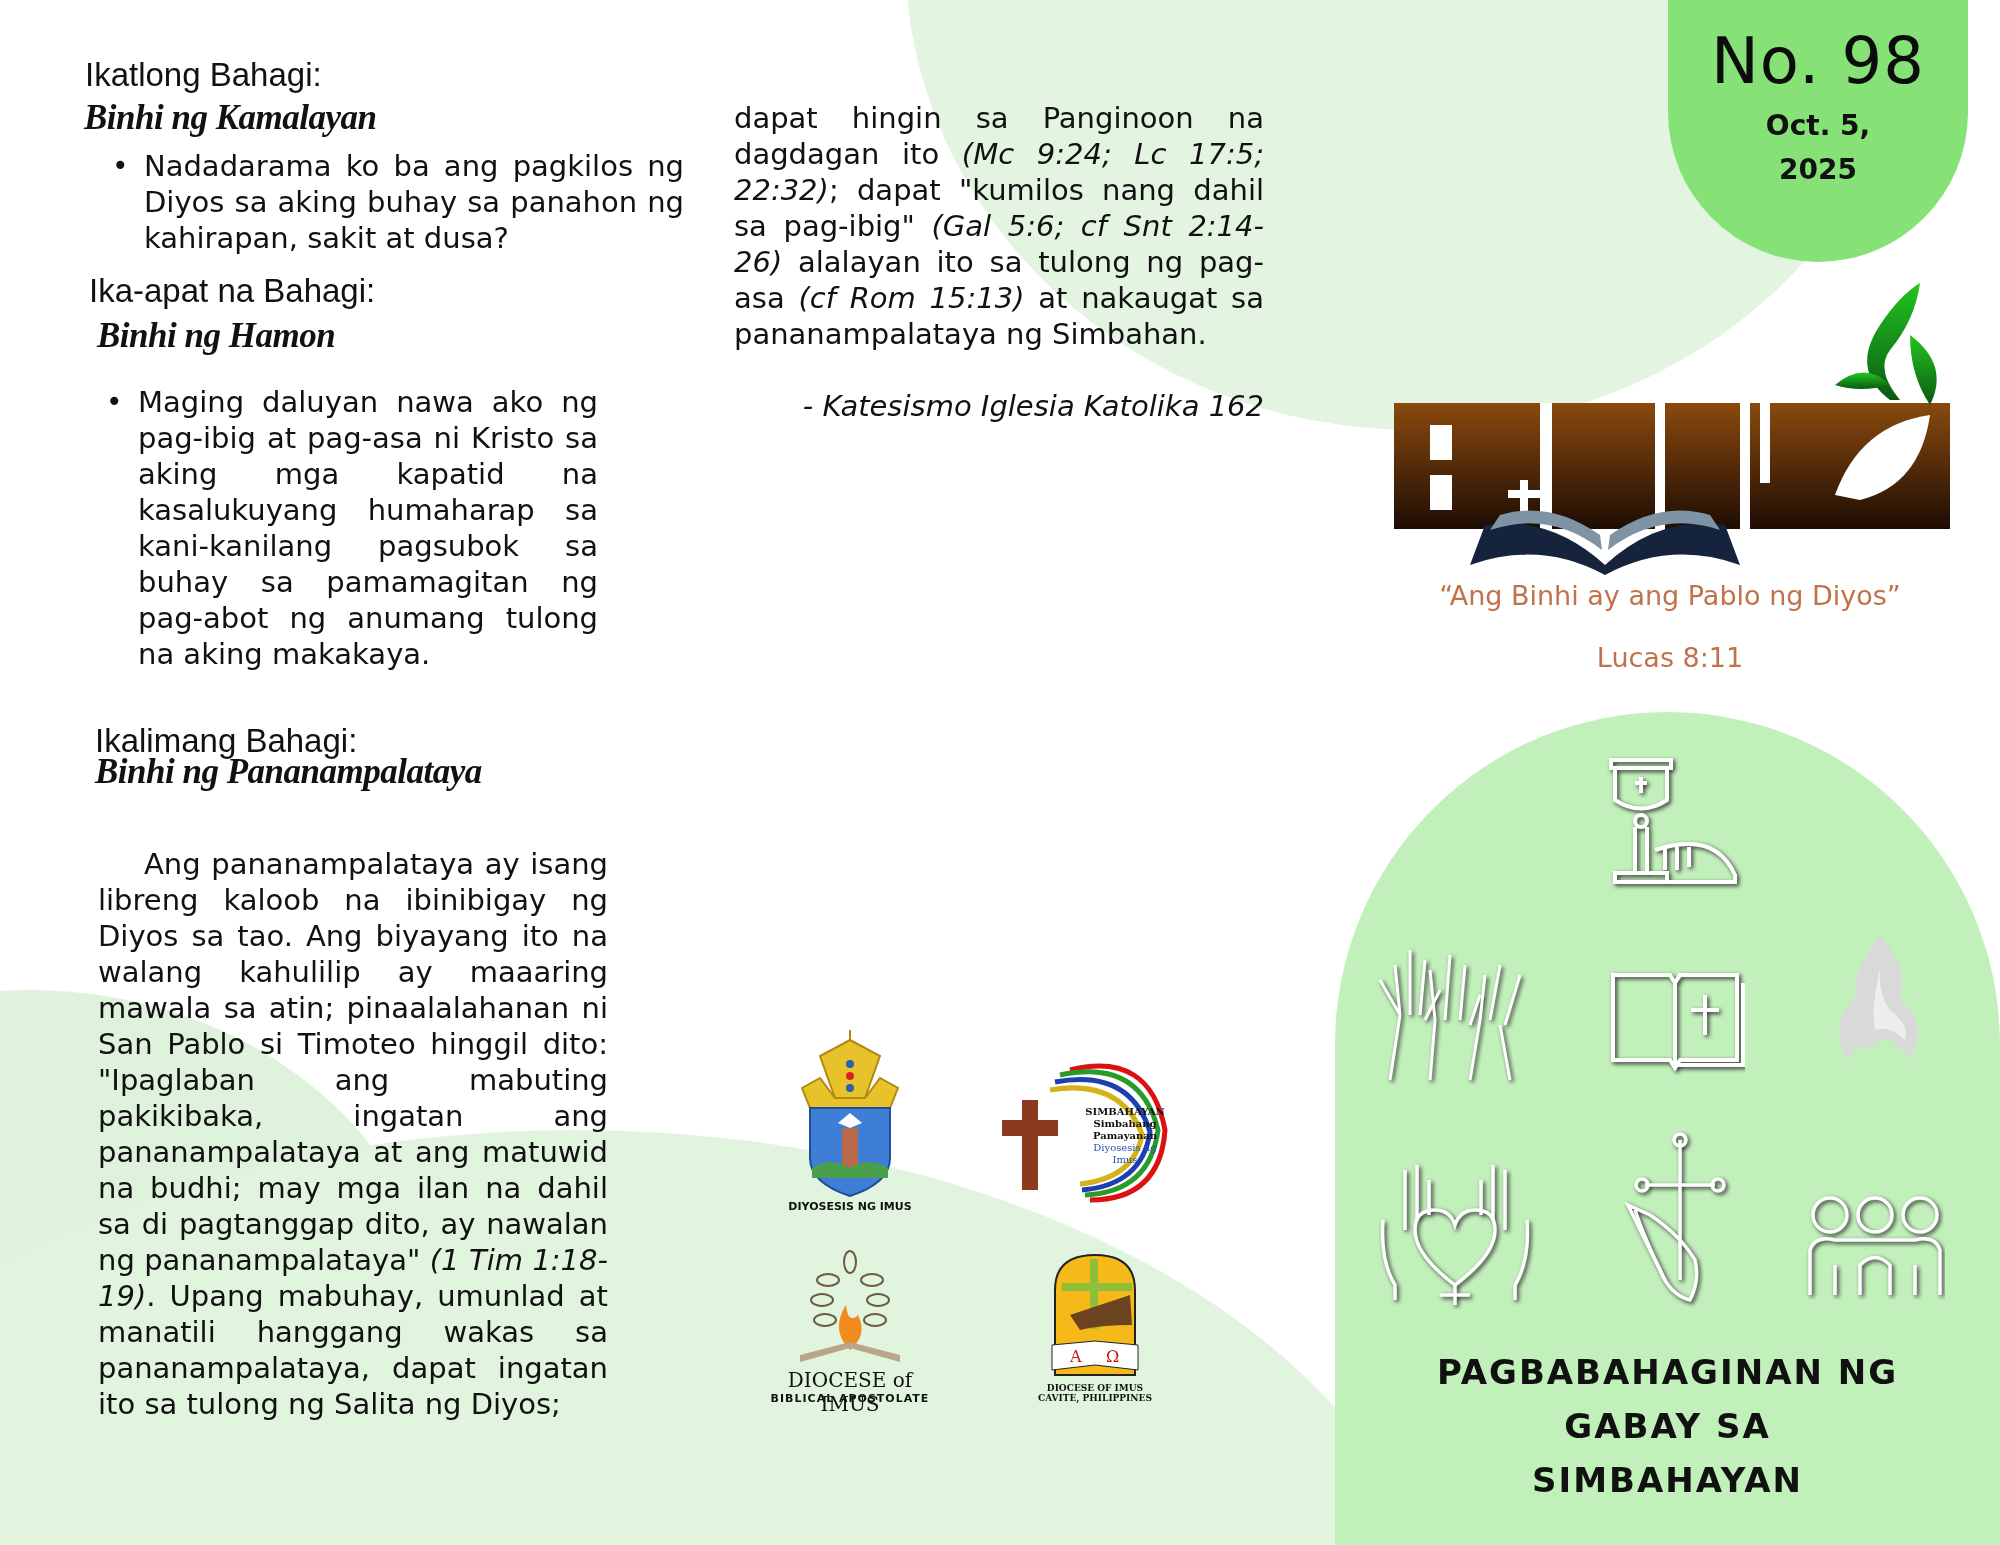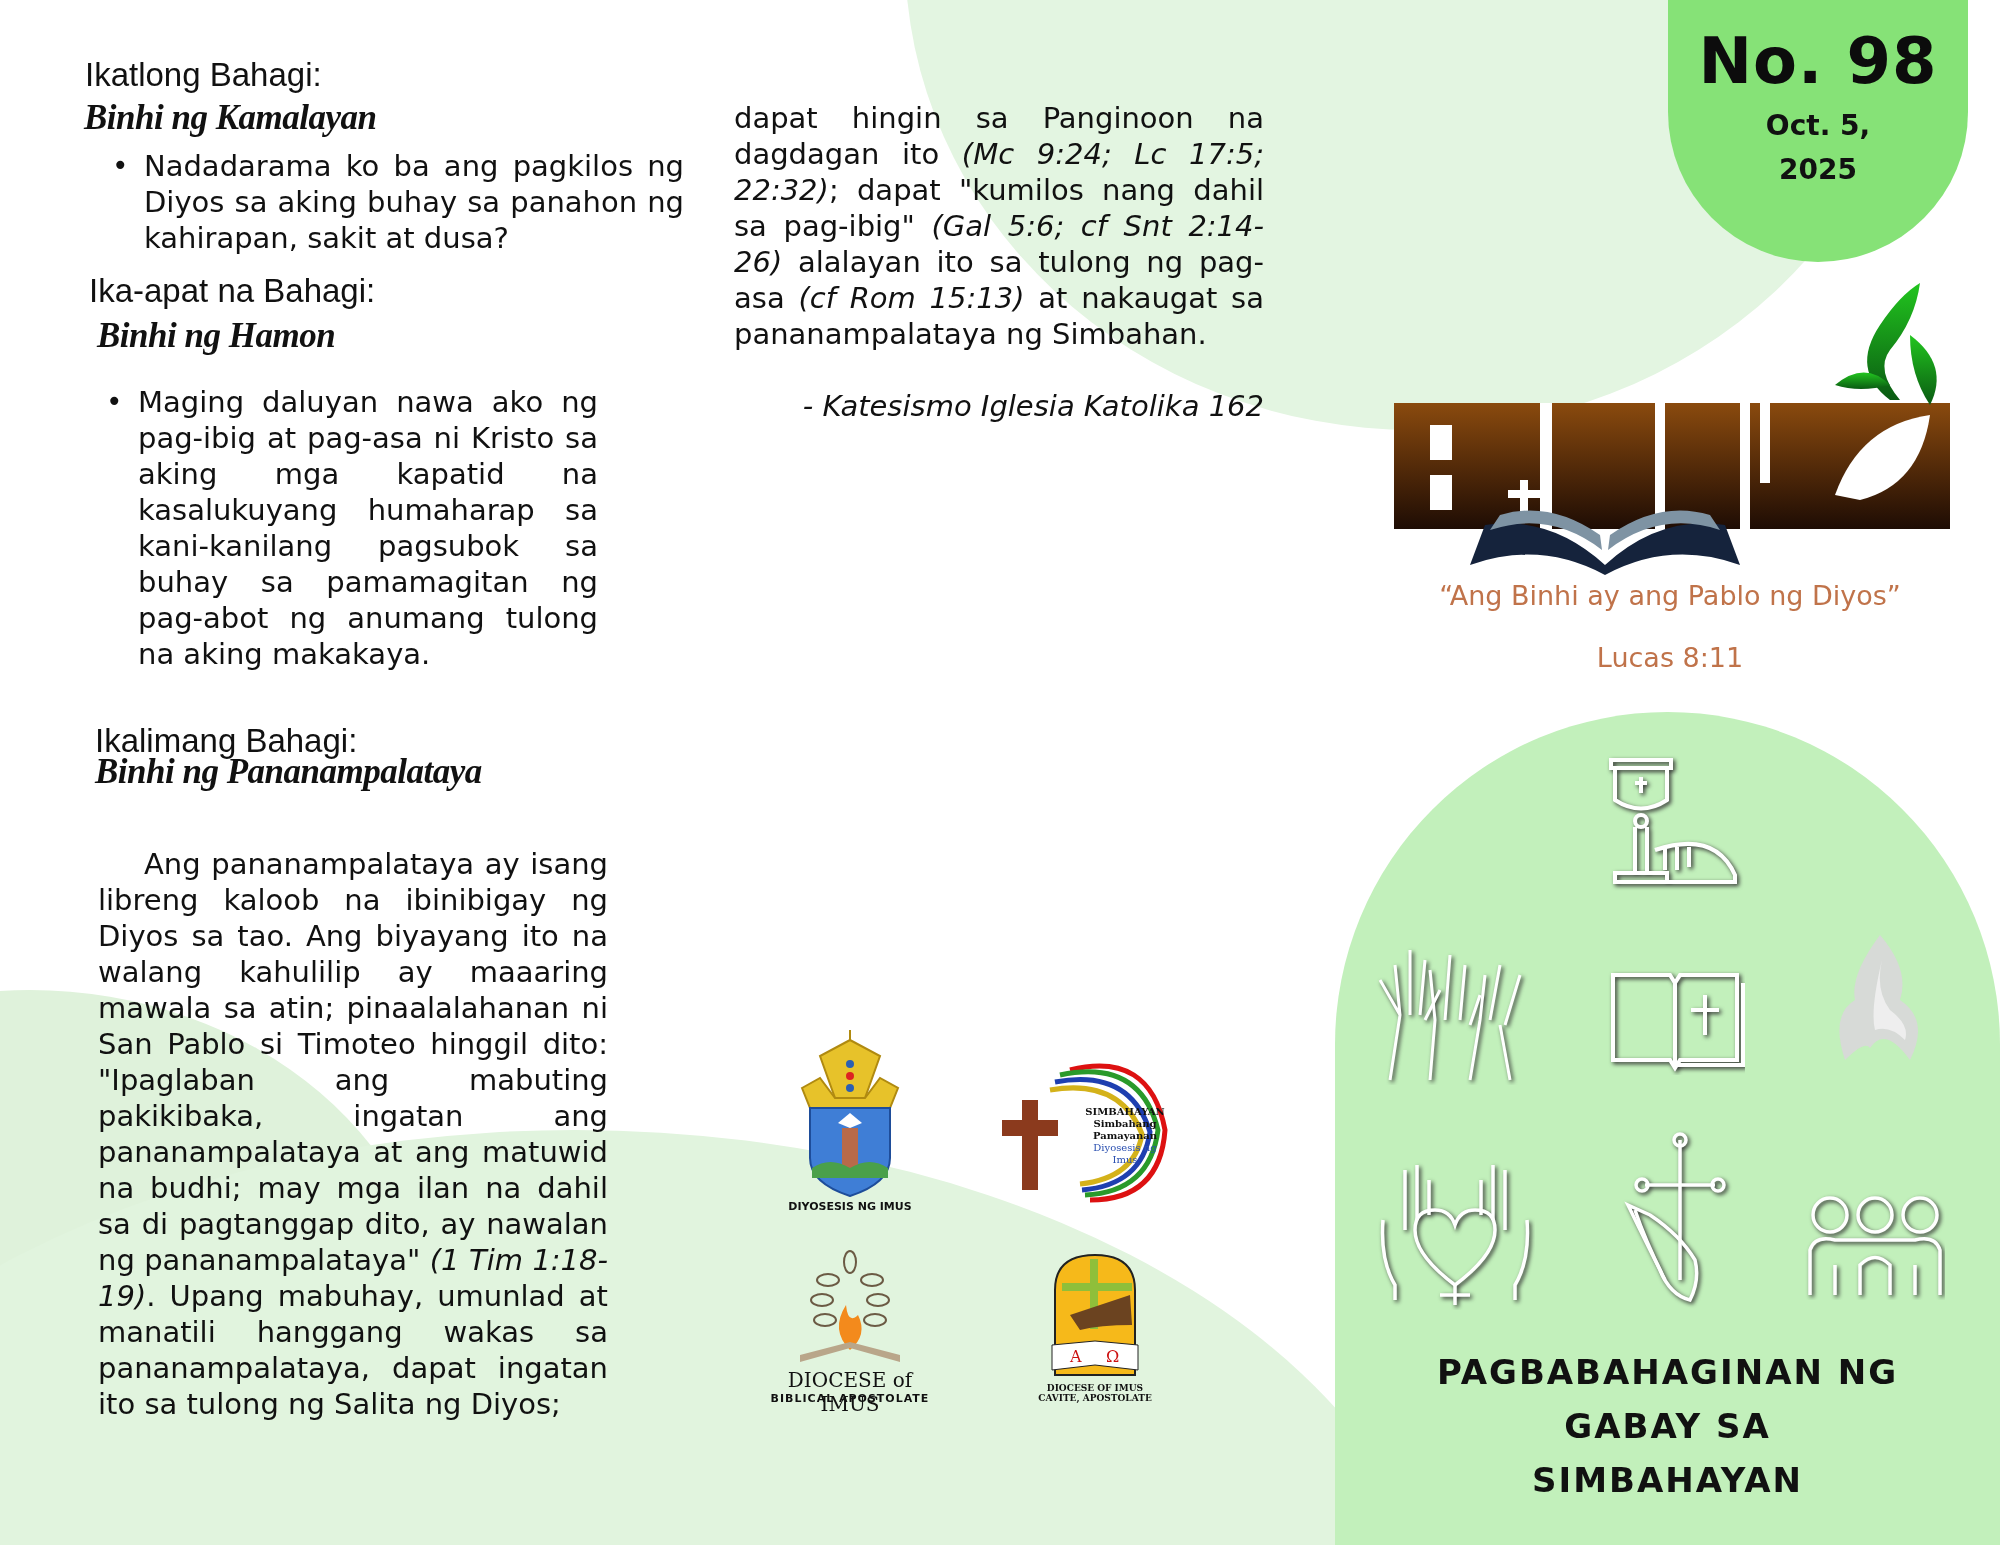--- a/index.html
+++ b/index.html
@@ -4,21 +4,21 @@
 <style>
   html, body { margin:0; padding:0; }
   body { width:2000px; height:1545px; position:relative; overflow:hidden; background:#ffffff;
          font-family:"DejaVu Sans", sans-serif; color:#111; }
   .bg { position:absolute; }
   #bg-top-blob { left:905px; top:-520px; width:1020px; height:950px; border-radius:50%; background:#e3f5e1; }
   #bg-bottom-wave { left:-300px; top:1130px; width:1750px; height:1100px; border-radius:50%; background:#e1f4de; }
   #bg-left-wave { left:-380px; top:990px; width:820px; height:700px; border-radius:50%; background:#dff2db; }
   #badge { position:absolute; left:1668px; top:-60px; width:300px; height:322px; background:#86e277;
            border-radius:0 0 150px 150px; text-align:center; }
-  #badge .num { margin-top:84px; font-size:64px; font-weight:700; letter-spacing:1px; color:#0c0c0c; }
+  #badge .num { margin-top:84px; font-size:64px; font-weight:400; letter-spacing:1px; color:#0c0c0c; }
   #badge .sub { font-size:28px; font-weight:600; line-height:44px; color:#111; }
   #gabay-panel { position:absolute; left:1335px; top:712px; width:665px; height:900px; background:#c2f0bb;
                  border-radius:340px 340px 0 0; }
   .txt { position:absolute; font-size:29px; line-height:36px; text-align:justify; }
   .lbl { position:absolute; font-size:33px; font-family:"Liberation Sans", sans-serif; }
   .ttl { position:absolute; font-size:35px; font-weight:bold; font-style:italic; font-family:Liberation Serif, serif; letter-spacing:-0.5px; }
   .bullet-row { position:absolute; display:flex; }
   .bullet-row .dot { width:32px; font-size:28px; line-height:36px; }
   .it { font-style:italic; }
   .logo { position:absolute; }
@@ -112,21 +112,21 @@
     <path d="M15 130 L15 45 Q15 10 55 10 Q95 10 95 45 L95 130 Z" fill="#f6b91a" stroke="#222" stroke-width="2"></path>
     <rect x="50" y="14" width="8" height="70" fill="#8fbf3a"></rect>
       <rect x="22" y="38" width="70" height="8" fill="#8fbf3a"></rect>
     <path d="M30 70 Q60 60 90 50 L92 80 Q60 80 40 85 Z" fill="#6b4320"></path>
     <path d="M12 100 L55 96 L98 100 L98 125 L55 120 L12 125 Z" fill="#fff" stroke="#222"></path>
     <text x="30" y="117" font-size="16" fill="#c11" font-family="DejaVu Serif, serif">A</text>
     <text x="66" y="117" font-size="16" fill="#c11" font-family="DejaVu Serif, serif">Ω</text>
   </svg>
   <div class="logo-cap" style="left:-10px;top:138px;width:130px;font-family:'DejaVu Serif',serif;font-size:9px;line-height:10px;">
       <div>DIOCESE OF IMUS</div>
-      <div>CAVITE, APOSTOLATE</div>
+      <div>CAVITE, PHILIPPINES</div>
     </div>
 </div>
 
 <div id="badge">
   <div class="num">No. 98</div>
   <div class="sub" style="margin-top:6px;">Oct. 5,</div>
   <div class="sub">2025</div>
 </div>
 
 <div id="binhi-logo">

